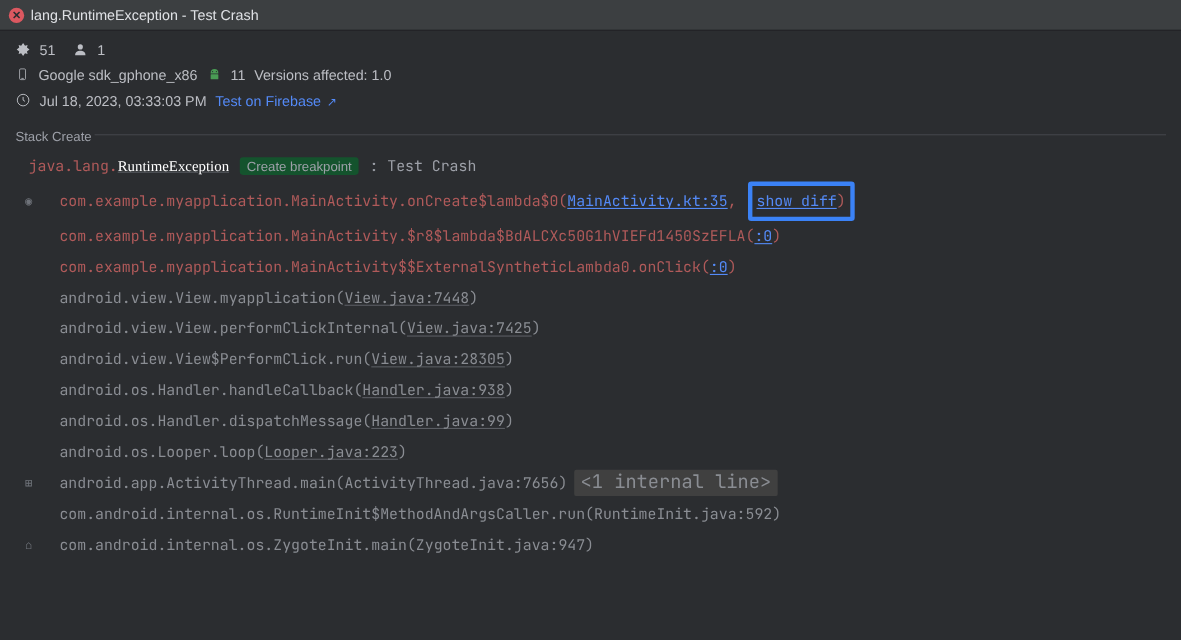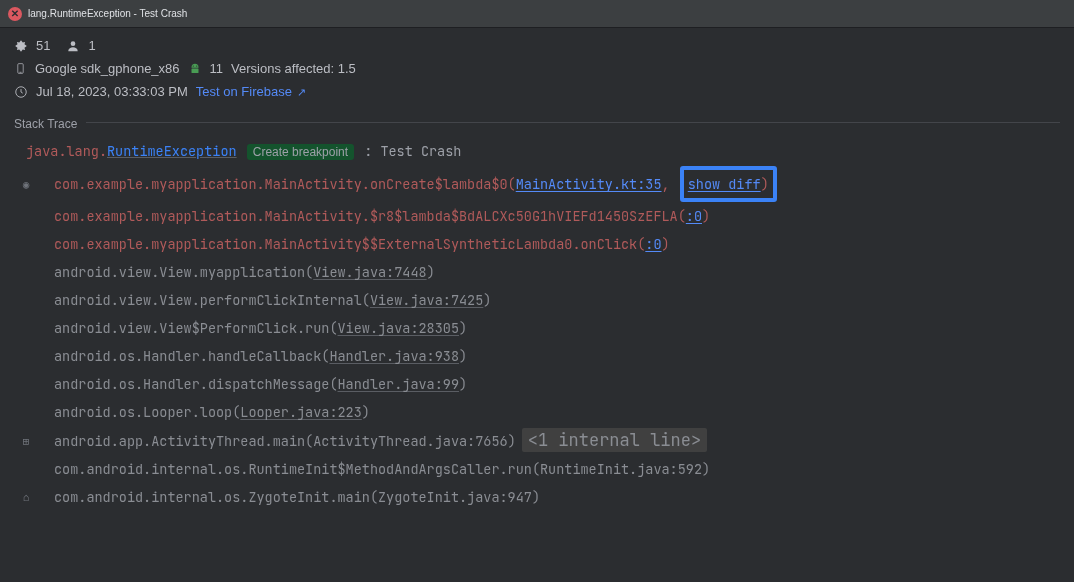--- a/index.html
+++ b/index.html
@@ -19,23 +19,23 @@
     align-items: center;
     padding: 0 8px;
     gap: 6px;
     border-bottom: 1px solid #1e1f22;
   }
   .close-circle {
     width: 14px; height: 14px; border-radius: 50%; background: #db5860;
     display:flex; align-items:center; justify-content:center;
     color:#2b2d30; font-size:10px; font-weight:bold;
   }
-  .titlebar-title { color: #dfe1e5; font-size: 10px; font-weight: 500; }
+  .titlebar-title { color: #dfe1e5; font-size: 13px; font-weight: 500; }
   .meta-block { padding: 10px 14px 4px 14px; }
-  .meta-row { display:flex; align-items:center; gap:8px; margin-bottom:8px; color:#bcbec4; font-size:13px; }
+  .meta-row { display:flex; align-items:flex-start; gap:8px; margin-bottom:8px; color:#bcbec4; font-size:13px; }
   .meta-row .count { margin-right: 8px; }
   .icon { display:inline-flex; align-items:center; justify-content:center; }
   .bug-icon svg { width:14px; height:14px; fill:#bcbec4; }
   .user-icon svg { width:14px; height:14px; fill:#bcbec4; }
   .device-icon svg { width:13px; height:13px; stroke:#bcbec4; fill:none; stroke-width:1.3; }
   .android-icon svg { width:14px; height:14px; fill:#499c54; }
   .clock-icon svg { width:14px; height:14px; fill:none; stroke:#bcbec4; stroke-width:1.5; }
   .link { color:#548af7; cursor:pointer; }
   .ext-arrow { font-size:11px; margin-left:2px; }
   .section-label { color:#9da0a8; font-size:12px; padding: 6px 14px 2px 14px; position:relative; }
@@ -46,21 +46,21 @@
     font-family: 'JetBrains Mono','Menlo','Consolas',monospace;
     font-size: 13.5px;
     line-height: 28px;
     padding: 4px 14px 14px 14px;
     white-space: nowrap;
   }
   .trace-line { position:relative; padding-left: 40px; }
   .trace-line.first { padding-left: 12px; }
   .gutter { position:absolute; left:4px; width:16px; display:flex; align-items:center; justify-content:center; color:#6f737a; font-size:11px; top:0; bottom:0;}
   .exc-pkg { color:#b05a5a; }
-  .exc-cls { color:#3b82f6; text-decoration: underline; text-decoration-color:#5a5d63; }
+  .exc-cls { color:#ffffff; text-decoration: underline; text-decoration-color:#5a5d63;font-family:Liberation Serif, serif; }
   .breakpoint-pill {
     background:#14532d; color:#9da0a8; font-size:12px; padding:1px 6px; border-radius:3px;
     font-family: -apple-system, sans-serif; margin: 0 2px;
   }
   .msg { color:#9da0a8; }
   .app-frame { color:#b05a5a; }
   .lib-frame { color:#8a8d93; }
   .file-link { color:#548af7; text-decoration: underline; text-underline-offset:2px; cursor:pointer;text-align:right;}
   .file-link-dim { color:#8a8d93; text-decoration: underline; text-underline-offset:2px; text-decoration-color:#5a5d63; cursor:pointer;}
   .paren { color:#8a8d93; }
@@ -104,37 +104,37 @@
     <span>Google sdk_gphone_x86</span>
     <span class="icon android-icon">
       <svg viewBox="0 0 24 24">
           <path d="M6 9a6 6 0 0112 0v1H6z"></path>
           <circle cx="9" cy="7" r="1" fill="#2b2d30"></circle>
           <circle cx="15" cy="7" r="1" fill="#2b2d30"></circle>
           <rect x="6" y="11" width="12" height="8" rx="1"></rect>
         </svg>
     </span>
     <span>11</span>
-    <span>Versions affected: 1.5</span>
+    <span>Versions affected: 1.0</span>
   </div>
   <div class="meta-row">
     <span class="icon clock-icon">
       <svg viewBox="0 0 24 24">
           <circle cx="12" cy="12" r="9"></circle>
           <path d="M12 7v5l3 2"></path>
         </svg>
     </span>
     <span>Jul 18, 2023, 03:33:03 PM</span>
     <span class="link">
       <span>Test on Firebase</span><span class="ext-arrow"> ↗</span>
     </span>
   </div>
 </div>
 
-<div class="section-label">Stack Trace</div>
+<div class="section-label">Stack Create</div>
 
 <div class="trace">
   <div class="trace-line first">
     <span class="exc-pkg">java.lang.</span><span class="exc-cls">RuntimeException</span>
     <span class="breakpoint-pill">Create breakpoint</span><span class="msg"> : </span><span class="msg">Test Crash</span>
   </div>
   <div id="frames">
       <div class="trace-line"><span class="gutter">◉</span><span class="app-frame">com.example.myapplication.MainActivity.onCreate$lambda$0</span><span class="paren-app">(</span><span class="file-link">MainActivity.kt:35</span><span class="paren-app">, </span><span class="highlight-box"><span class="file-link">show diff</span><span class="paren-app">)</span></span></div>
       <div class="trace-line"><span class="app-frame">com.example.myapplication.MainActivity.$r8$lambda$BdALCXc50G1hVIEFd1450SzEFLA</span><span class="paren-app">(</span><span class="file-link">:0</span><span class="paren-app">)</span></div>
       <div class="trace-line"><span class="app-frame">com.example.myapplication.MainActivity$$ExternalSyntheticLambda0.onClick</span><span class="paren-app">(</span><span class="file-link">:0</span><span class="paren-app">)</span></div>

